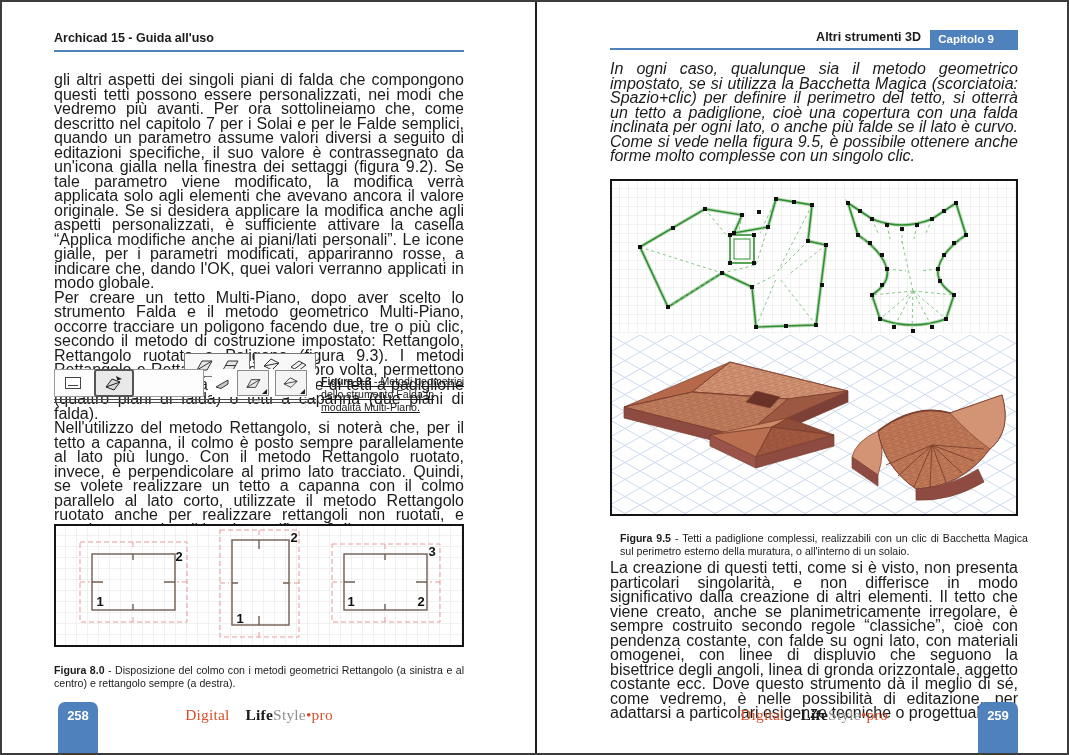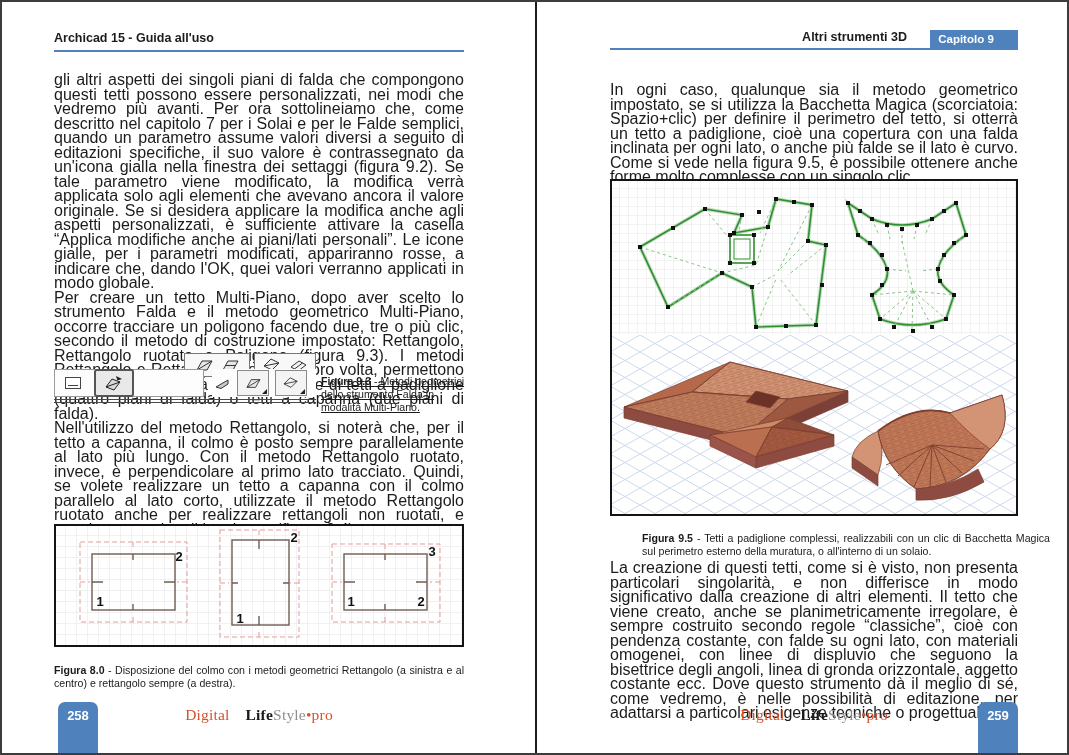--- a/index.html
+++ b/index.html
@@ -5,21 +5,21 @@
   html,body{margin:0;padding:0;background:#e8e8e8;}
   .spread{position:relative;width:1069px;height:755px;background:#ffffff;
           border:2px solid #3c3c3c;box-sizing:border-box;overflow:hidden;
           font-family:"Liberation Sans","DejaVu Sans",sans-serif;color:#1b1b1b;}
   .divider{position:absolute;left:533px;top:0;width:2px;height:755px;background:#1c1c1c;}
 
   
   .lheader{position:absolute;left:52px;top:29px;width:410px;font-size:12.5px;font-weight:bold;
            padding-bottom:5px;border-bottom:2px solid #4f81bd;}
   .rheader{position:absolute;left:608px;top:28px;width:408px;display:flex;justify-content:flex-end;
-           align-items:flex-end;gap:23px;border-bottom:2px solid #4f81bd;}
+           align-items:flex-end;gap:9px;border-bottom:2px solid #4f81bd;}
   .rtitle{font-size:12.5px;font-weight:bold;padding-bottom:4px;}
   .chapter-badge{background:#4f81bd;color:#ffffff;font-size:11.5px;font-weight:bold;
                  width:72px;text-align:center;padding:3px 16px 3px 0;}
 
   
   .txt{position:absolute;width:410px;font-size:16px;line-height:14.5px;text-align:justify;}
   .txt p{margin:0;}
   .rtxt{left:608px;width:408px;}
 
   
@@ -185,21 +185,21 @@
   <p class="caption" style="position:absolute;left:52px;top:651px;width:410px;"><b>Figura 8.0</b><span> - Disposizione del colmo con i metodi geometrici Rettangolo (a sinistra e al centro) e rettangolo sempre (a destra).</span></p>
 
   <div class="page-badge badge-left">258</div>
   <div class="logo" style="left:52px;"><span class="l-red">Digital</span><span class="l-black">Life</span><span class="l-gray">Style</span><span class="l-red">•</span><span class="l-red">pro</span></div>
 
   <div class="rheader">
     <span class="rtitle">Altri strumenti 3D</span>
     <span class="chapter-badge">Capitolo 9</span>
   </div>
 
-  <div class="txt rtxt" style="top:81px;">
+  <div class="txt rtxt" style="top:60px;font-style:italic;">
     <p>In ogni caso, qualunque sia il metodo geometrico impostato, se si utilizza la Bacchetta Magica (scorciatoia: Spazio+clic) per definire il perimetro del tetto, si otterrà un tetto a padiglione, cioè una copertura con una falda inclinata per ogni lato, o anche più falde se il lato è curvo. Come si vede nella figura 9.5, è possibile ottenere anche forme molto complesse con un singolo clic.</p>
   </div>
 
   <svg class="figsvg" style="left:608px;top:177px;" width="408" height="337" viewBox="0 0 408 337">
     <defs>
       <pattern id="grid95" width="9" height="9" patternUnits="userSpaceOnUse">
         <path d="M9 0 H0 V9" fill="none" stroke="#e6e6e6" stroke-width="1"></path>
       </pattern>
       <pattern id="iso95" width="30" height="17" patternUnits="userSpaceOnUse">
         <path d="M0 17 L30 0 M0 0 L30 17" fill="none" stroke="#ccd9ec" stroke-width="1"></path>
@@ -319,21 +319,21 @@
         <g fill="none" stroke="#7c3f2e" stroke-width="0.9">
           <path d="M322 110 L276 130 M322 110 L288 141 M322 110 L304 152 M322 110 L320 152 M322 110 L336 147 M322 110 L352 138 M322 110 L364 126 M322 110 L374 114"></path>
           <path d="M268 96 Q305 68 340 78" stroke-width="1.8"></path>
         </g>
       </g>
     </g>
 
     <rect x="1" y="1" width="406" height="335" fill="none" stroke="#141414" stroke-width="2"></rect>
   </svg>
 
-  <p class="caption" style="position:absolute;left:640px;top:519px;width:408px;"><b>Figura 9.5</b><span> - Tetti a padiglione complessi, realizzabili con un clic di Bacchetta Magica sul perimetro esterno della muratura, o all'interno di un solaio.</span></p>
+  <p class="caption" style="position:absolute;left:618px;top:519px;width:408px;"><b>Figura 9.5</b><span> - Tetti a padiglione complessi, realizzabili con un clic di Bacchetta Magica sul perimetro esterno della muratura, o all'interno di un solaio.</span></p>
 
   <div class="txt rtxt" style="top:559px;">
     <p>La creazione di questi tetti, come si è visto, non presenta particolari singolarità, e non differisce in modo significativo dalla creazione di altri elementi. Il tetto che viene creato, anche se planimetricamente irregolare, è sempre costruito secondo regole “classiche”, cioè con pendenza costante, con falde su ogni lato, con materiali omogenei, con linee di displuvio che seguono la bisettrice degli angoli, linea di gronda orizzontale, aggetto costante ecc. Dove questo strumento dà il meglio di sé, come vedremo, è nelle possibilità di editazione, per adattarsi a particolari esigenze tecniche o progettuali.</p>
   </div>
 
   <div class="page-badge badge-right">259</div>
   <div class="logo" style="left:608px;width:408px;"><span class="l-red">Digital</span><span class="l-black">Life</span><span class="l-gray">Style</span><span class="l-red">•</span><span class="l-red">pro</span></div>
 </div>
 
 </body></html>

